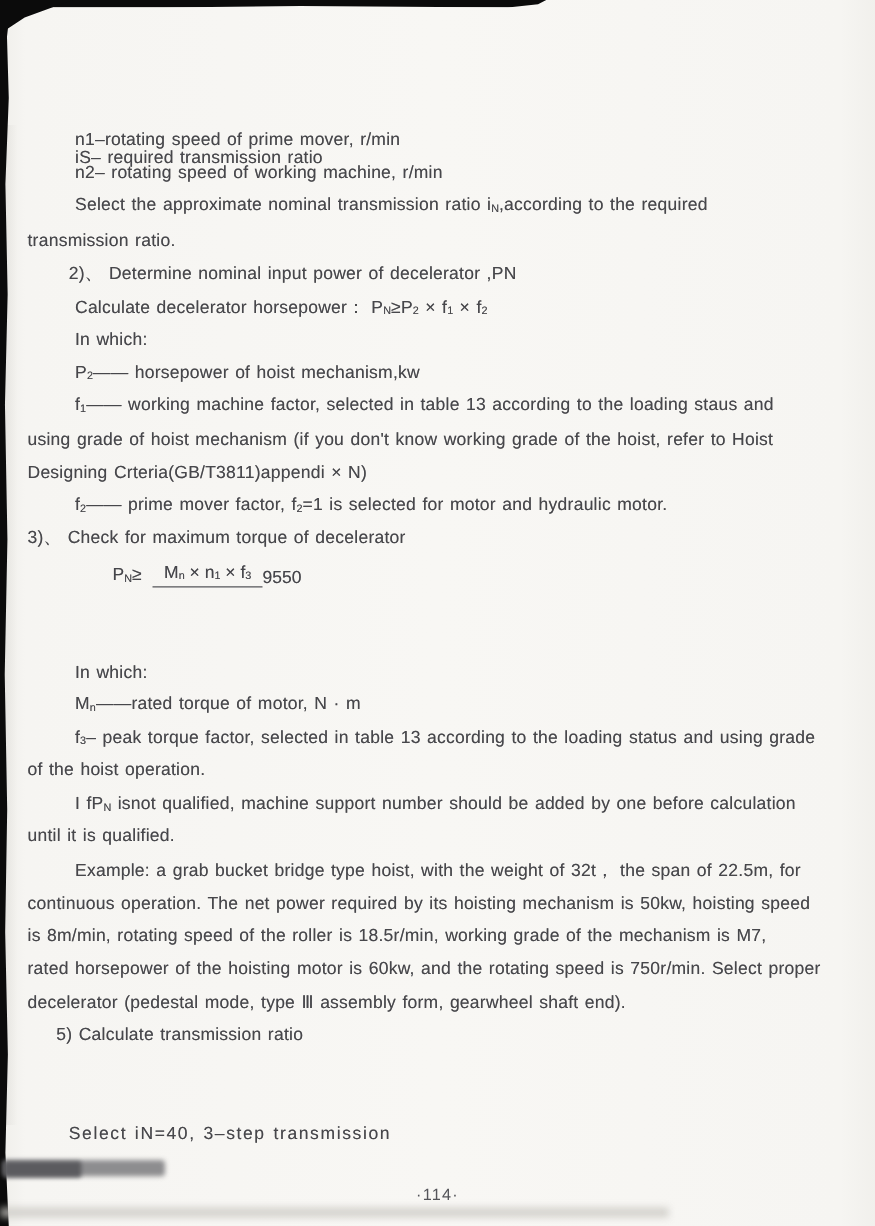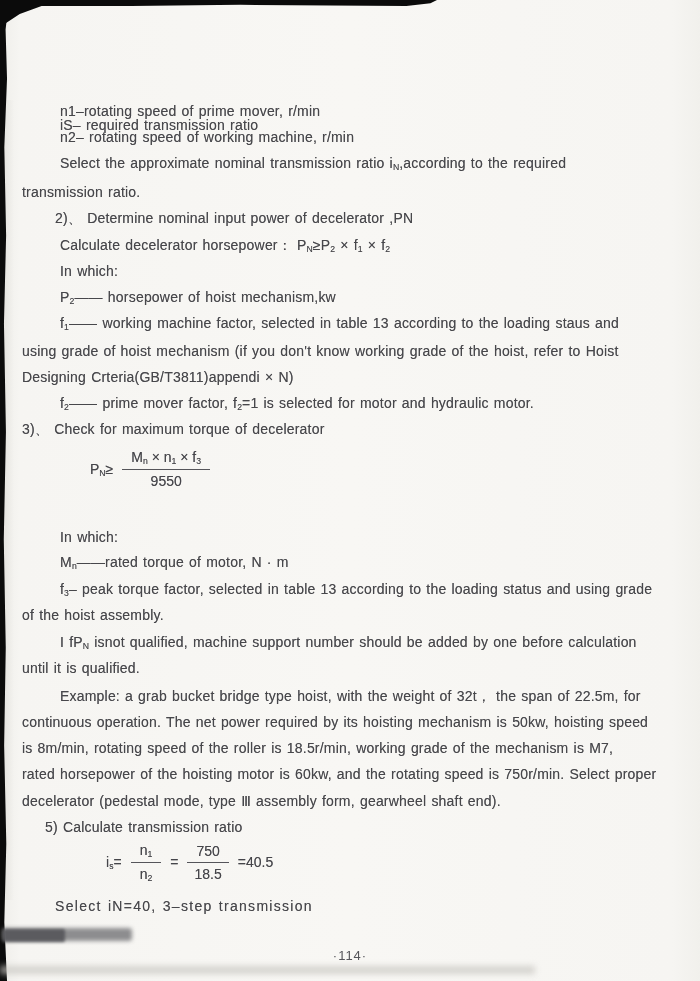--- a/index.html
+++ b/index.html
@@ -19,21 +19,21 @@
     text-shadow:0 0 .4px rgba(70,70,75,.55);
   }
   .line.spaced{letter-spacing:1.3px;}
   sub{font-size:.62em;letter-spacing:0;vertical-align:-.18em;}
   .formula{
     position:absolute;display:flex;align-items:center;gap:9px;
     font-size:14px;color:#45454a;text-shadow:0 0 .4px rgba(70,70,75,.55);
   }
   .formula-1{left:90px;top:449px;}
   .formula-2{left:106px;top:842px;}
-  .frac{display:inline-flex;flex-direction:column;align-items:center;}
+  .frac{display:inline-flex;flex-direction:row;align-items:center;}
   .frac .num{border-bottom:1.4px solid #55555a;padding:0 9px 3px;}
   .frac .den{padding-top:3px;}
   .page-number{
     position:absolute;left:0;right:0;top:935px;text-align:center;
     font-size:13px;letter-spacing:1px;color:#55555a;margin-top:13px;
   }
   
   .edge-left{
     position:absolute;left:0;top:0;width:9px;height:981px;background:#0b0b0b;
     clip-path:polygon(0 0,100% 0,62% 3%,78% 8%,48% 15%,68% 24%,44% 33%,66% 44%,42% 55%,64% 66%,46% 76%,70% 86%,48% 94%,78% 100%,0 100%);
@@ -81,53 +81,40 @@
       <div class="line" style="left: 60px; top: 262px;">In which:</div>
       <div class="line" style="left: 60px; top: 288px;">P<sub>2</sub>—— horsepower of hoist mechanism,kw</div>
       <div class="line" style="left: 60px; top: 314px;">f<sub>1</sub>—— working machine factor, selected in table 13 according to the loading staus and</div>
       <div class="line" style="left: 22px; top: 342px; text-align: right;">using grade of hoist mechanism (if you don't know working grade of the hoist, refer to Hoist</div>
       <div class="line" style="left: 22px; top: 368px;">Designing Crteria(GB/T3811)appendi × N)</div>
       <div class="line" style="left: 60px; top: 394px;">f<sub>2</sub>—— prime mover factor, f<sub>2</sub>=1 is selected for motor and hydraulic motor.</div>
       <div class="line" style="left: 22px; top: 420px;">3)、 Check for maximum torque of decelerator</div>
       <div class="line" style="left: 60px; top: 528px;">In which:</div>
       <div class="line" style="left: 60px; top: 553px;">M<sub>n</sub>——rated torque of motor, N · m</div>
       <div class="line" style="left: 60px; top: 580px;">f<sub>3</sub>– peak torque factor, selected in table 13 according to the loading status and using grade</div>
-      <div class="line" style="left: 22px; top: 606px;">of the hoist assembly.</div>
+      <div class="line" style="left: 22px; top: 606px;">of the hoist operation.</div>
       <div class="line" style="left: 60px; top: 633px;">I fP<sub>N</sub> isnot qualified, machine support number should be added by one before calculation</div>
       <div class="line" style="left: 22px; top: 659px;">until it is qualified.</div>
       <div class="line" style="left: 60px; top: 687px;">Example: a grab bucket bridge type hoist, with the weight of 32t， the span of 22.5m, for</div>
       <div class="line" style="left: 22px; top: 713px;">continuous operation. The net power required by its hoisting mechanism is 50kw, hoisting speed</div>
       <div class="line" style="left: 22px; top: 739px;">is 8m/min, rotating speed of the roller is 18.5r/min, working grade of the mechanism is M7,</div>
       <div class="line" style="left: 22px; top: 765px;">rated horsepower of the hoisting motor is 60kw, and the rotating speed is 750r/min. Select proper</div>
       <div class="line" style="left: 22px; top: 792px;">decelerator (pedestal mode, type Ⅲ assembly form, gearwheel shaft end).</div>
       <div class="line" style="left: 45px; top: 818px;">5) Calculate transmission ratio</div>
       <div class="line spaced" style="left: 55px; top: 897px;">Select iN=40, 3–step transmission</div>
     </div>
 
   <div class="formula formula-1">
     <span class="lhs">P<sub>N</sub>≥</span>
     <span class="frac">
       <span class="num">M<sub>n</sub> × n<sub>1</sub> × f<sub>3</sub></span>
       <span class="den">9550</span>
     </span>
   </div>
 
-  <div class="formula formula-2">
-    <span class="lhs">i<sub>s</sub>=</span>
-    <span class="frac">
-      <span class="num">n<sub>1</sub></span>
-      <span class="den">n<sub>2</sub></span>
-    </span>
-    <span>=</span>
-    <span class="frac">
-      <span class="num">750</span>
-      <span class="den">18.5</span>
-    </span>
-    <span>=40.5</span>
-  </div>
 
   <div class="page-number">·114·</div>
 
   <div class="edge-left"></div>
   <div class="edge-top"></div>
   <div class="corner-wedge"></div>
   <div class="smudge-a"></div>
   <div class="smudge-b"></div>
   <div class="smudge-band"></div>
 

